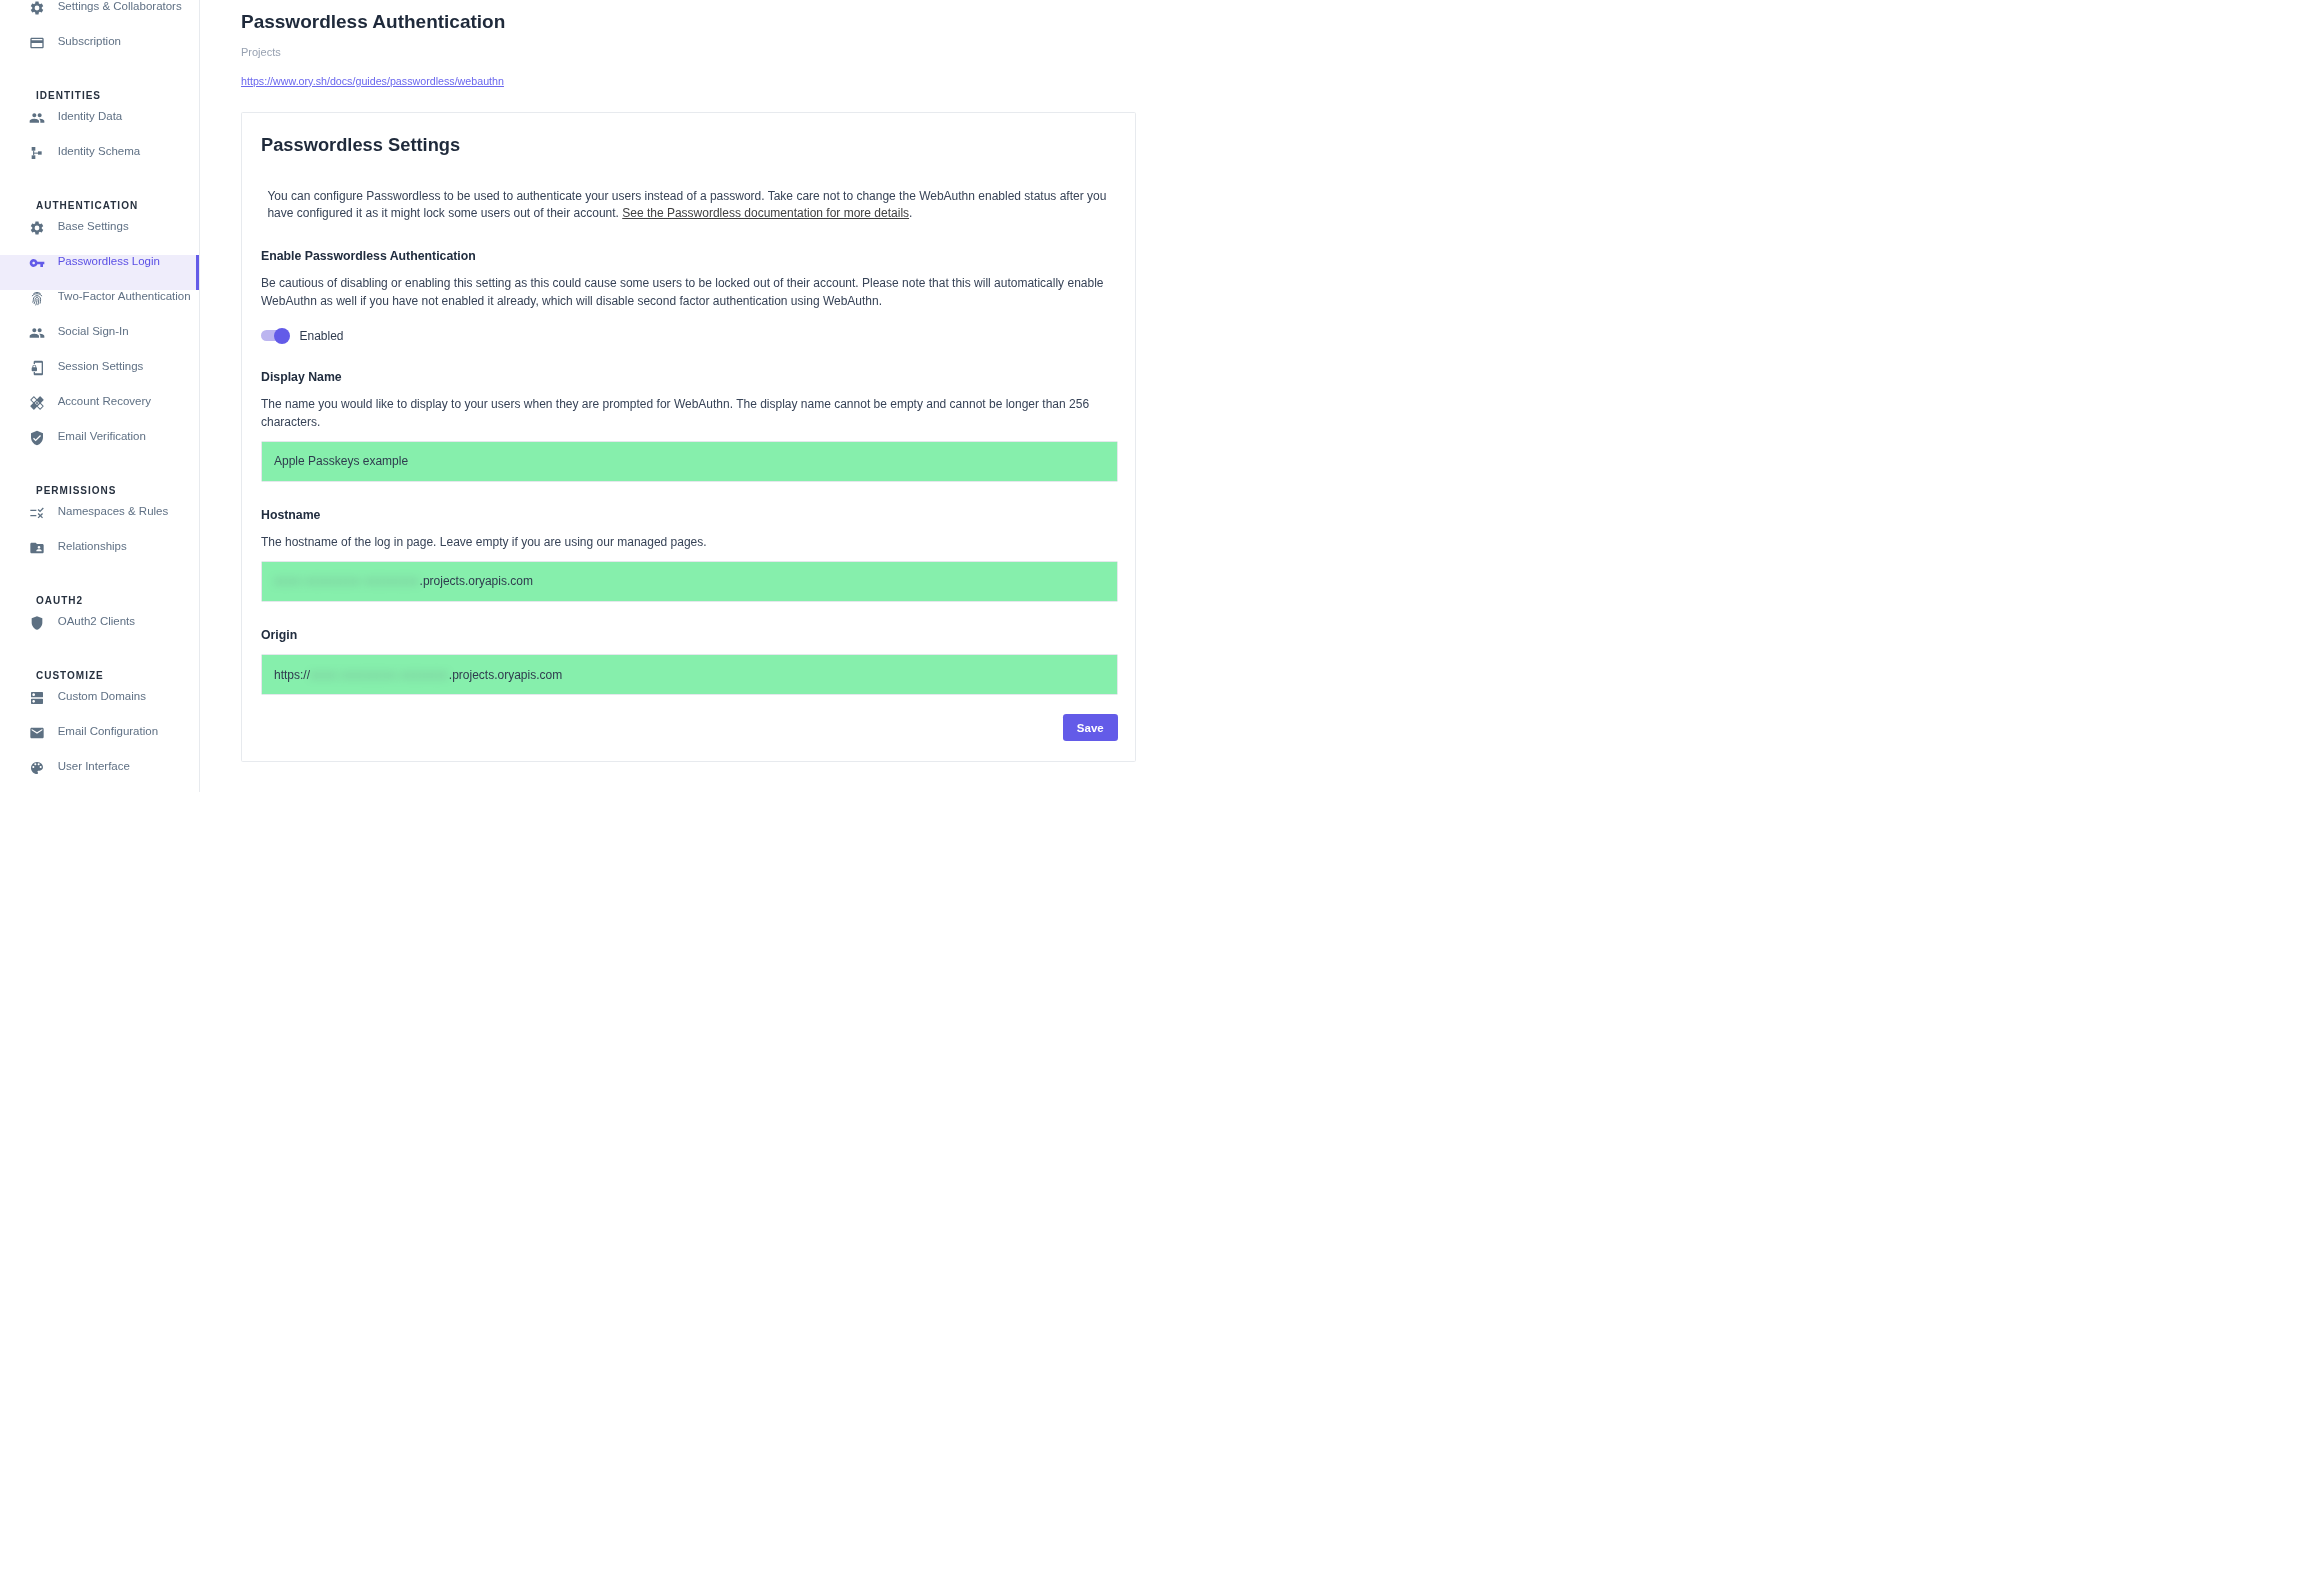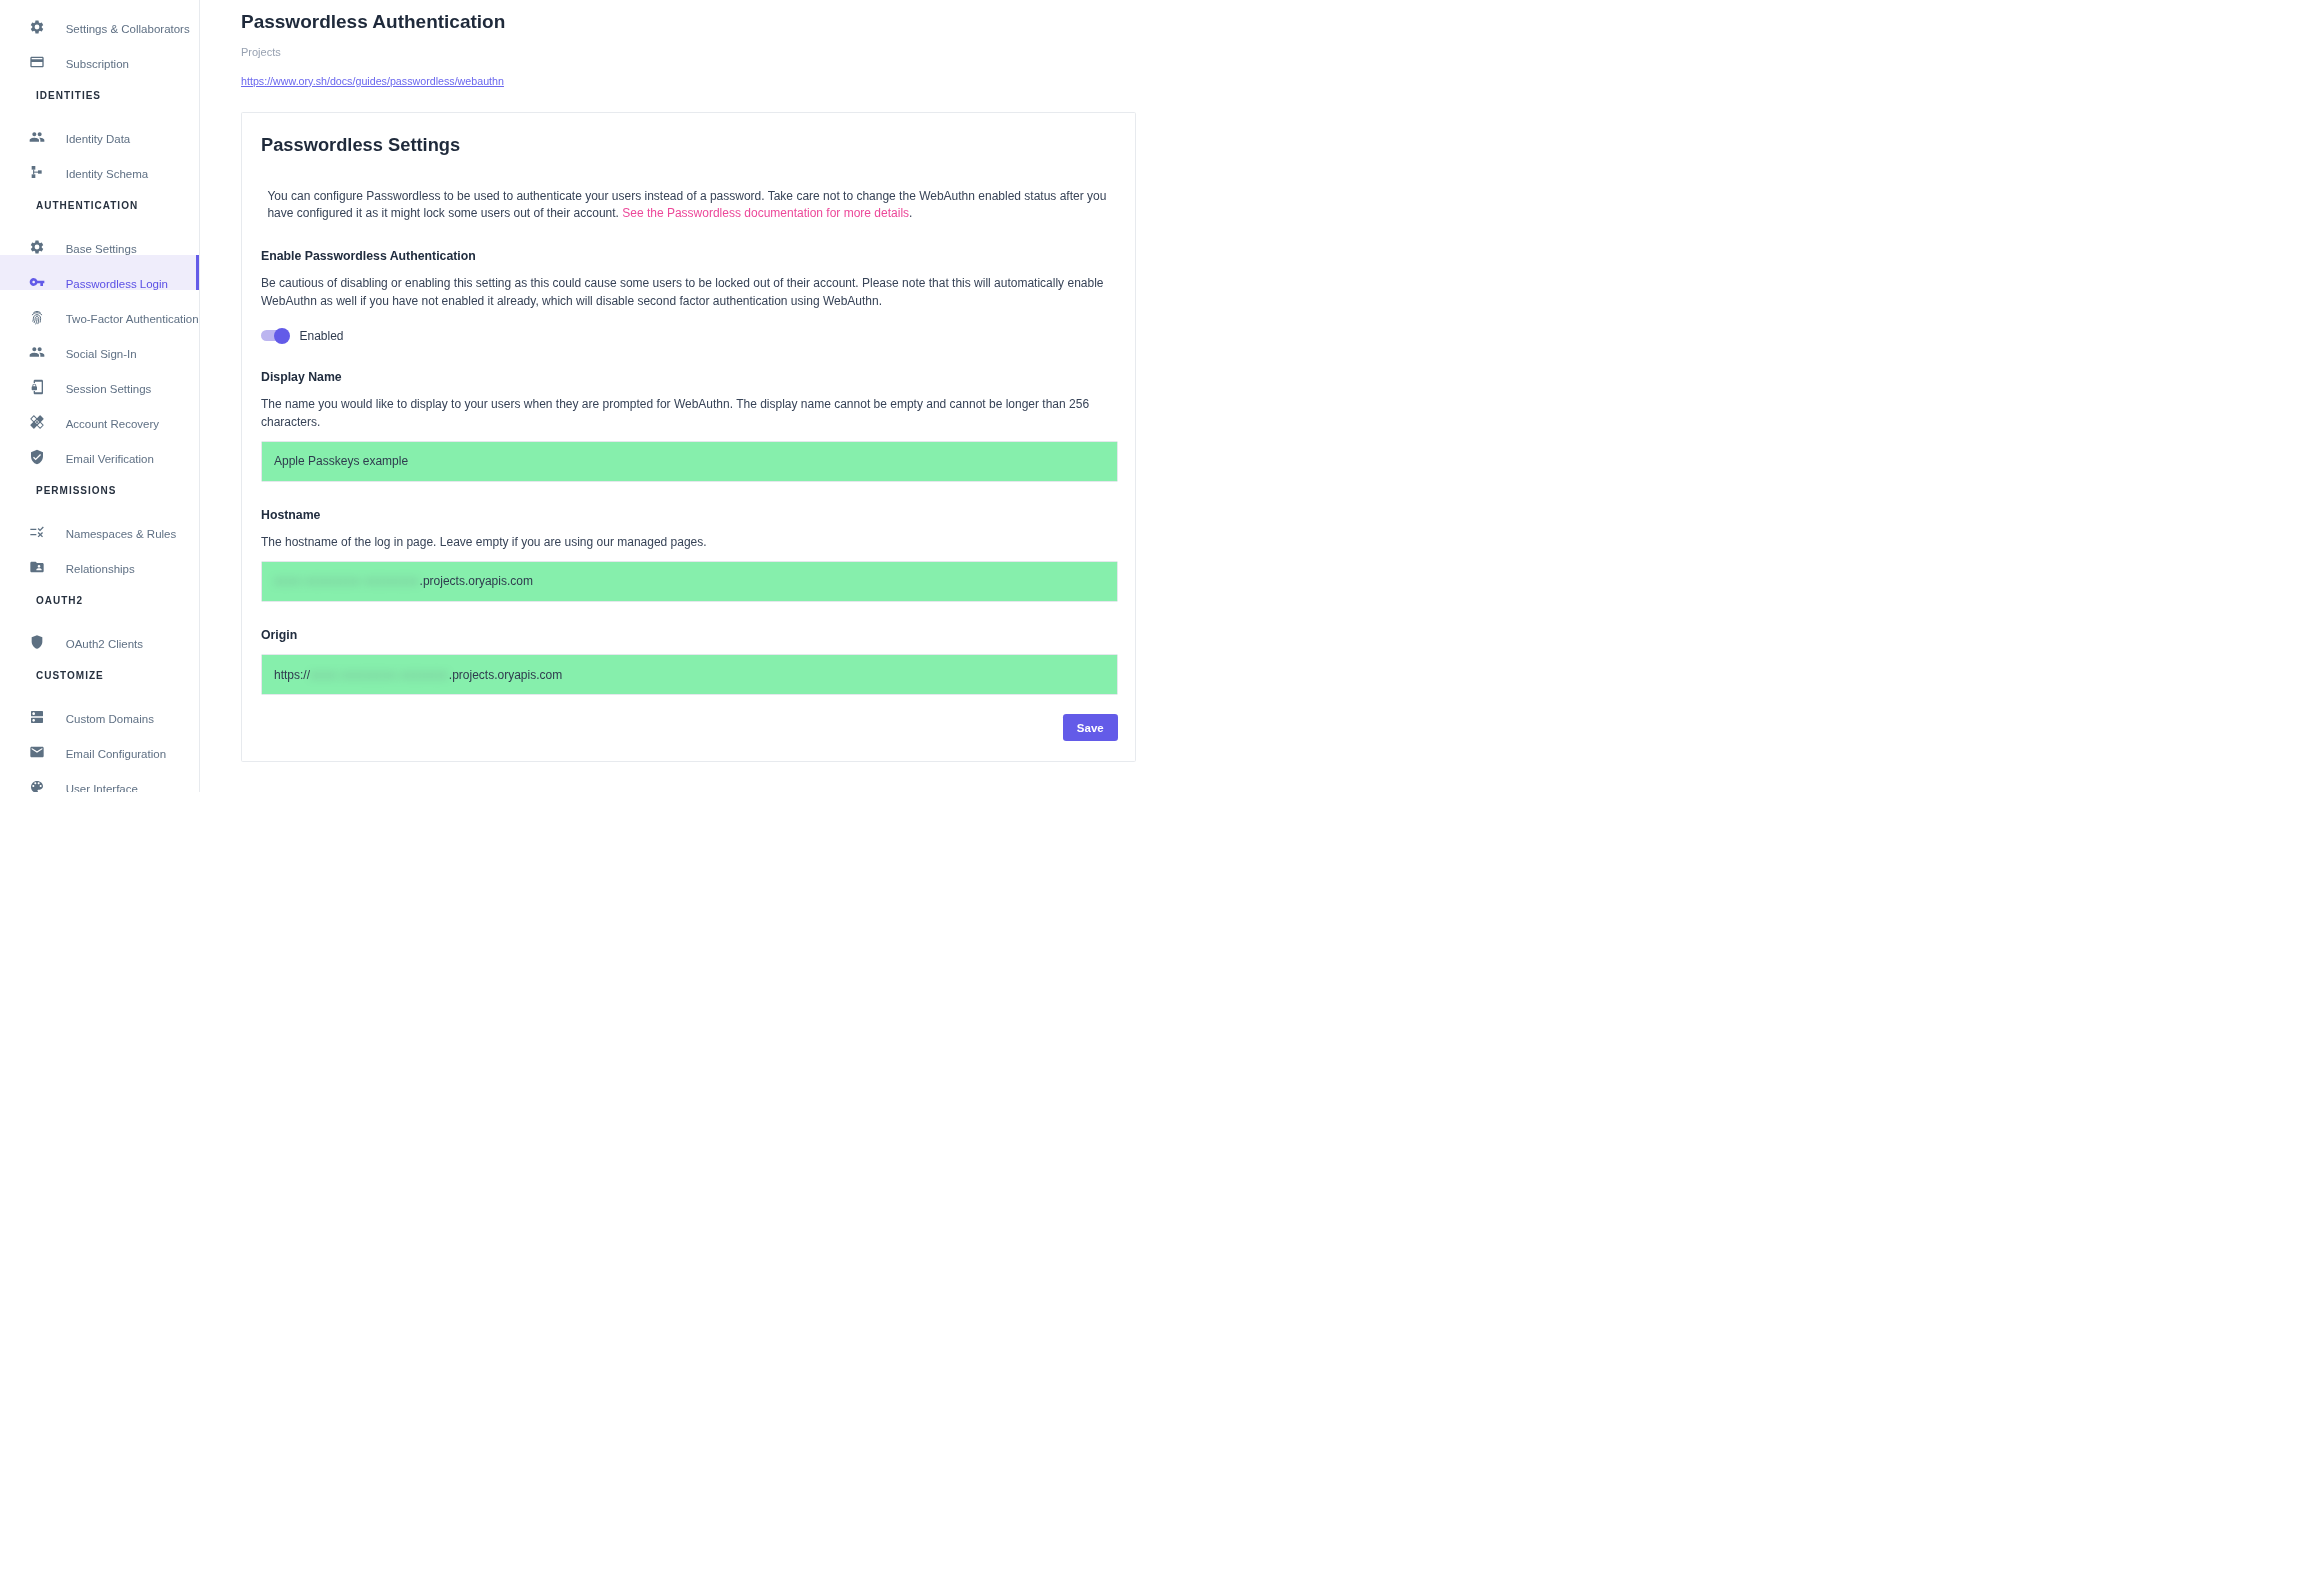--- a/index.html
+++ b/index.html
@@ -11,22 +11,22 @@
   }
   .app { display:flex; width:1159px; height:792px; }
 
   
   .sidebar {
     width:200px; min-width:200px; height:100%;
     background:#fff; border-right:0.8px solid #E7EAEE;
     overflow:hidden;
   }
   .nav-item {
-    position:relative; height:35px; display:flex; align-items:flex-end;
-    padding-left:29px; cursor:pointer;gap:8px;
+    position:relative; height:35px; display:flex; align-items:flex-start;
+    padding-left:29px; cursor:pointer;
   }
   .nav-icon { width:16px; height:16px; display:inline-flex; color:#5D7082; flex:0 0 16px; }
   .nav-icon svg { width:16px; height:16px; }
   .nav-label { margin-left:12.7px; font-size:11.5px; color:#5F7084; white-space:nowrap; }
   .nav-item.active { background:#EFEDFB; }
   .nav-item.active::after {
     content:""; position:absolute; right:0; top:0; bottom:0; width:3.2px; background:#635BE8;
   }
   .nav-item.active .nav-icon { color:#635BE8; }
   .nav-item.active .nav-label { color:#5B50E5; }
@@ -45,21 +45,21 @@
     color:#6A67EE; text-decoration:underline; cursor:pointer;
   }
 
   .card {
     margin-top:24px; width:895px;
     border:0.8px solid #E7EAEE; border-radius:1.6px; background:#fff;
     padding:20.7px 19px;
   }
   .card-title { font-size:18.3px; font-weight:700; color:#1F2A3B; line-height:22px; }
   .intro { margin:32px 0 0 6.4px; font-size:12px; line-height:17.5px; color:#374357; max-width:859px; }
-  .intro a { color:#ec4899; cursor:pointer; }
+  .intro a { color:#404040; text-decoration:underline; cursor:pointer; }
 
   .field-title { margin-top:25.4px; font-size:12.3px; font-weight:700; color:#212D3F; line-height:17.5px; }
   .field-desc { margin-top:9.5px; font-size:12px; line-height:17.5px; color:#374357; max-width:863px; }
 
   .toggle-row { margin-top:17.5px; display:flex; align-items:center; }
   .switch { position:relative; width:29px; height:16px; display:inline-block; cursor:pointer; }
   .switch .track { position:absolute; left:0; top:2.4px; width:27px; height:11px; border-radius:5.6px; background:#BCB5F0; }
   .switch .thumb { position:absolute; right:0; top:0; width:16px; height:16px; border-radius:50%; background:#635BE8; }
   .toggle-label { margin-left:9.5px; font-size:12px; color:#2F3B4E; }
 

